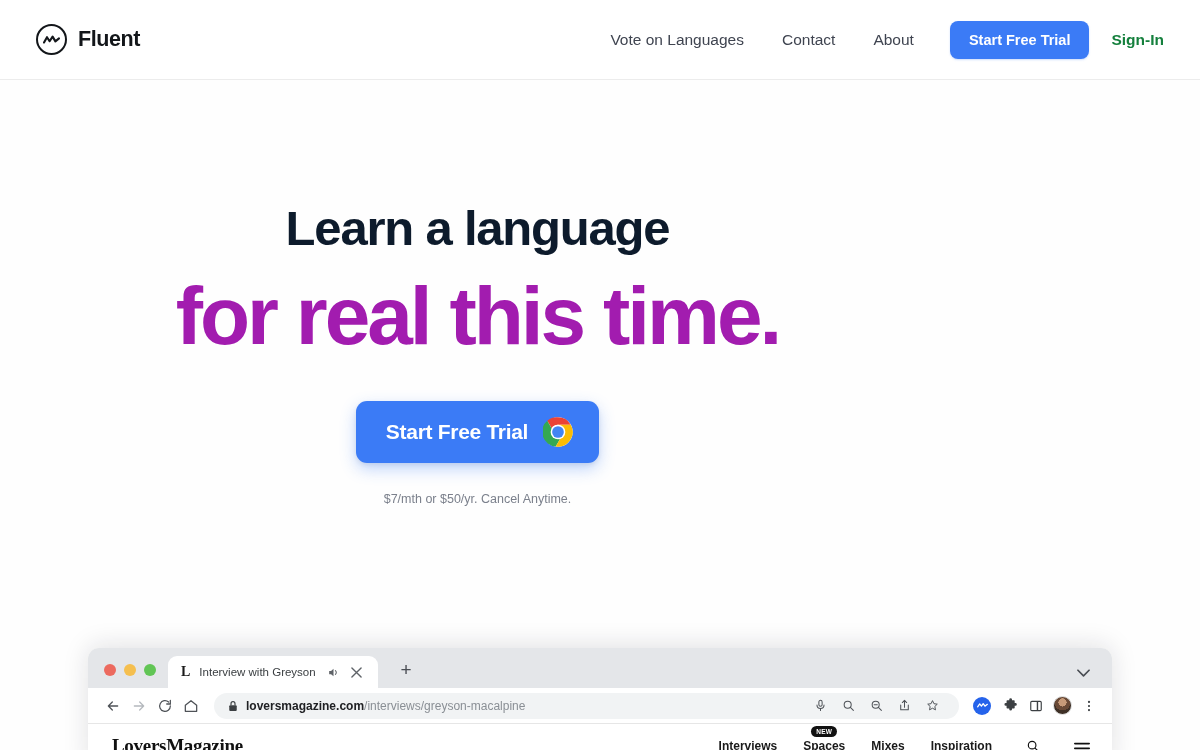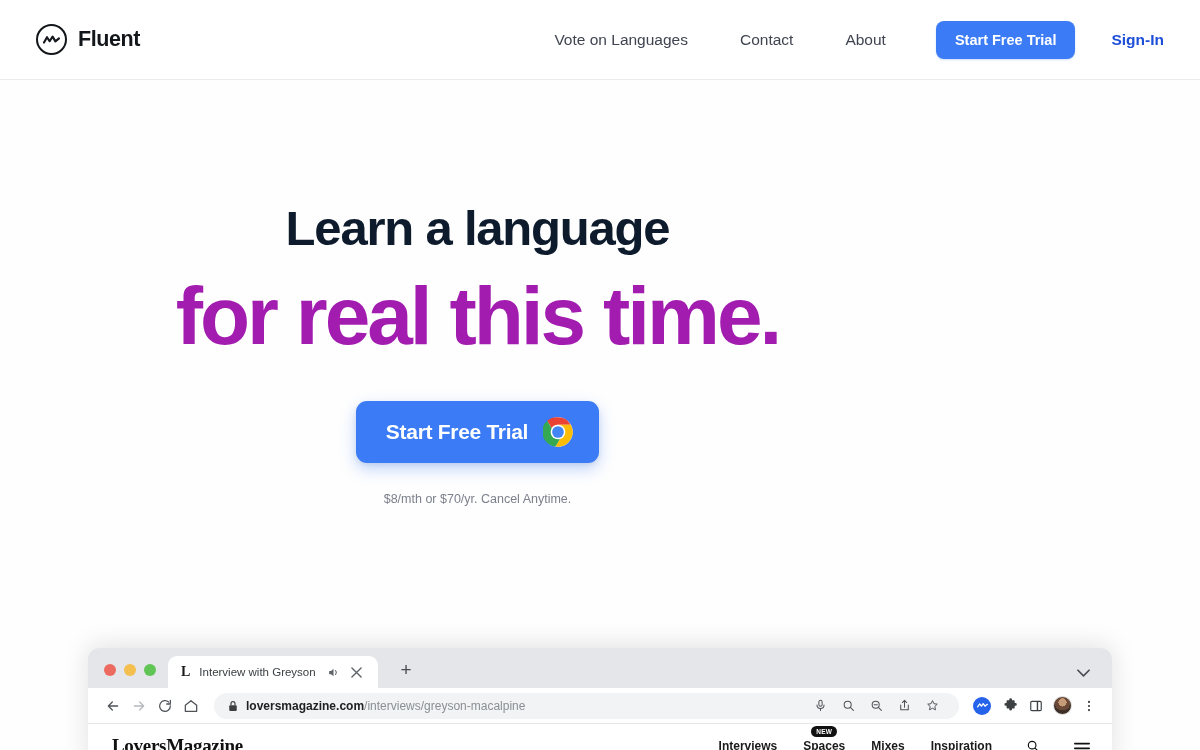--- a/index.html
+++ b/index.html
@@ -26,36 +26,36 @@
     width:31px; height:31px; border-radius:50%;
     border:2.2px solid #13161a;
     display:flex; align-items:center; justify-content:center;
   }
   .brand-mark svg { display:block; }
   .brand-name {
     font-size:21.5px; font-weight:700; color:#13161a;
     letter-spacing:-0.4px;
   }
 
-  .nav { margin-left:auto; display:flex; align-items:center; gap:16px; }
+  .nav { margin-left:auto; display:flex; align-items:center; gap:2px; }
   .nav-link {
     font-size:15.5px; color:#3f4450; text-decoration:none;
     padding:0 18px; cursor:pointer; white-space:nowrap;
   }
   .nav-cta {
     background:#3b7bf6; color:#ffffff;
     font-size:14.5px; font-weight:700;
     padding:11px 19px; border-radius:8px; border:none;
     margin-left:16px; margin-right:20px;
     cursor:pointer; white-space:nowrap;
     box-shadow:0 1px 2px rgba(59,123,246,0.25);
     font-family:"Liberation Sans", sans-serif;
   }
   .nav-signin {
-    font-size:15.5px; color:#1d4ed8; font-weight:600;
+    font-size:15.5px; color:#15803d; font-weight:600;
     text-decoration:none; cursor:pointer; white-space:nowrap;
   }
 
   
   .hero { position:absolute; top:80px; left:0; width:955px; text-align:center; }
   .headline-1 {
     margin-top:124px;
     font-size:49px; font-weight:700; color:#0d1b2c;
     letter-spacing:-1.2px; line-height:1;
   }
@@ -211,21 +211,21 @@
             <path d="M50 1a49 49 0 0 1 42.4 24.5H50a24.5 24.5 0 0 0-21.2 12.2L14.1 12.4A48.9 48.9 0 0 1 50 1z" fill="#ea4335"></path>
             <path d="M14.1 12.4l21.2 36.8A24.5 24.5 0 0 0 56.5 73.9L42.4 98.4A49 49 0 0 1 14.1 12.4z" fill="#34a853"></path>
             <path d="M92.4 25.5A49 49 0 0 1 42.4 98.4l21.2-36.7A24.5 24.5 0 0 0 50 25.5z" fill="#fbbc05"></path>
             <circle cx="50" cy="50" r="24.5" fill="#ffffff"></circle>
             <circle cx="50" cy="50" r="19.5" fill="#4285f4"></circle>
           </svg>
         </span>
       </button>
     </div>
 
-    <div class="price-note">$8/mth or $70/yr. Cancel Anytime.</div>
+    <div class="price-note">$7/mth or $50/yr. Cancel Anytime.</div>
   </div>
 
   <div class="browser">
 
     <div class="tabstrip">
       <div class="traffic">
         <span class="dot r"></span>
         <span class="dot y"></span>
         <span class="dot g"></span>
       </div>

